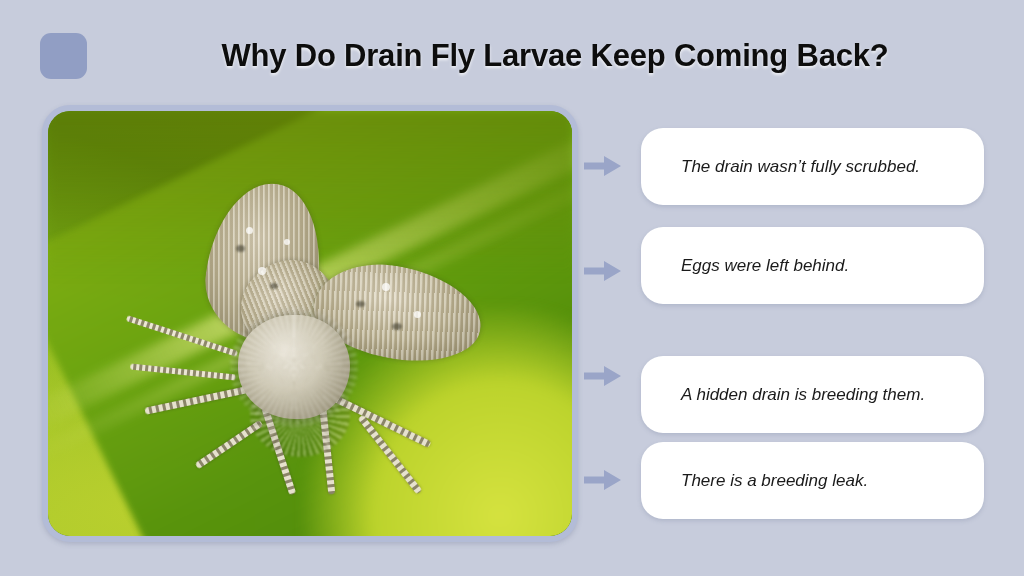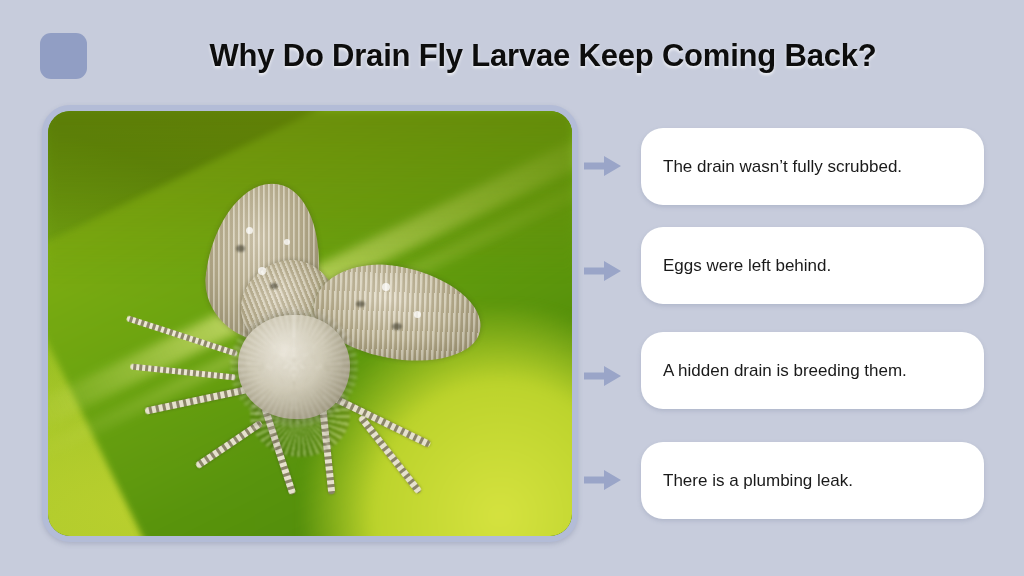--- a/index.html
+++ b/index.html
@@ -24,21 +24,21 @@
     position: absolute;
     left: 40px;
     top: 33px;
     width: 47px;
     height: 46px;
     border-radius: 11px;
     background: #919ec4;
   }
   #page-title {
     position: absolute;
-    left: 148px;
+    left: 160px;
     top: 34px;
     width: 790px;
     height: 44px;
     line-height: 44px;
     font-size: 31px;
     font-weight: bold;
     color: #0d0d0d;
     letter-spacing: -0.2px;
     text-align: center;
     text-shadow: 0 2px 3px rgba(255,255,255,0.75);
@@ -241,25 +241,26 @@
     left: 641px;
     width: 343px;
     height: 77px;
     background: #ffffff;
     border-radius: 22px;
     box-shadow: 0 2px 4px rgba(120,128,158,0.28);
     display: flex;
     align-items: center;
   }
   .card-label {
-    padding-left: 22px;
+    padding-left: 40px;
     padding-right: 16px;
     font-size: 17px;
     color: #1a1a1a;
     line-height: 1.25;
+    font-style: italic;
   }
 </style>
 </head>
 <body>
 
 <div id="slide">
 
   <div id="accent-square"></div>
 
   <div id="page-title">Why Do Drain Fly Larvae Keep Coming Back?</div>
@@ -323,26 +324,26 @@
   </div>
   <div class="card" style="top:227px;">
     <span class="card-label">Eggs were left behind.</span>
   </div>
 
   <div class="arrow" style="top:363px;">
     <svg width="38" height="26" viewBox="0 0 38 26">
       <path d="M0 9.5 H20 V3 L37 13 L20 23 V16.5 H0 Z" fill="#9aa5c8"></path>
     </svg>
   </div>
-  <div class="card" style="top:332px;">
+  <div class="card" style="top:356px;">
     <span class="card-label">A hidden drain is breeding them.</span>
   </div>
 
   <div class="arrow" style="top:467px;">
     <svg width="38" height="26" viewBox="0 0 38 26">
       <path d="M0 9.5 H20 V3 L37 13 L20 23 V16.5 H0 Z" fill="#9aa5c8"></path>
     </svg>
   </div>
   <div class="card" style="top:442px;">
-    <span class="card-label">There is a plumbing leak.</span>
+    <span class="card-label">There is a breeding leak.</span>
   </div>
 
 </div>
 
 </body></html>

